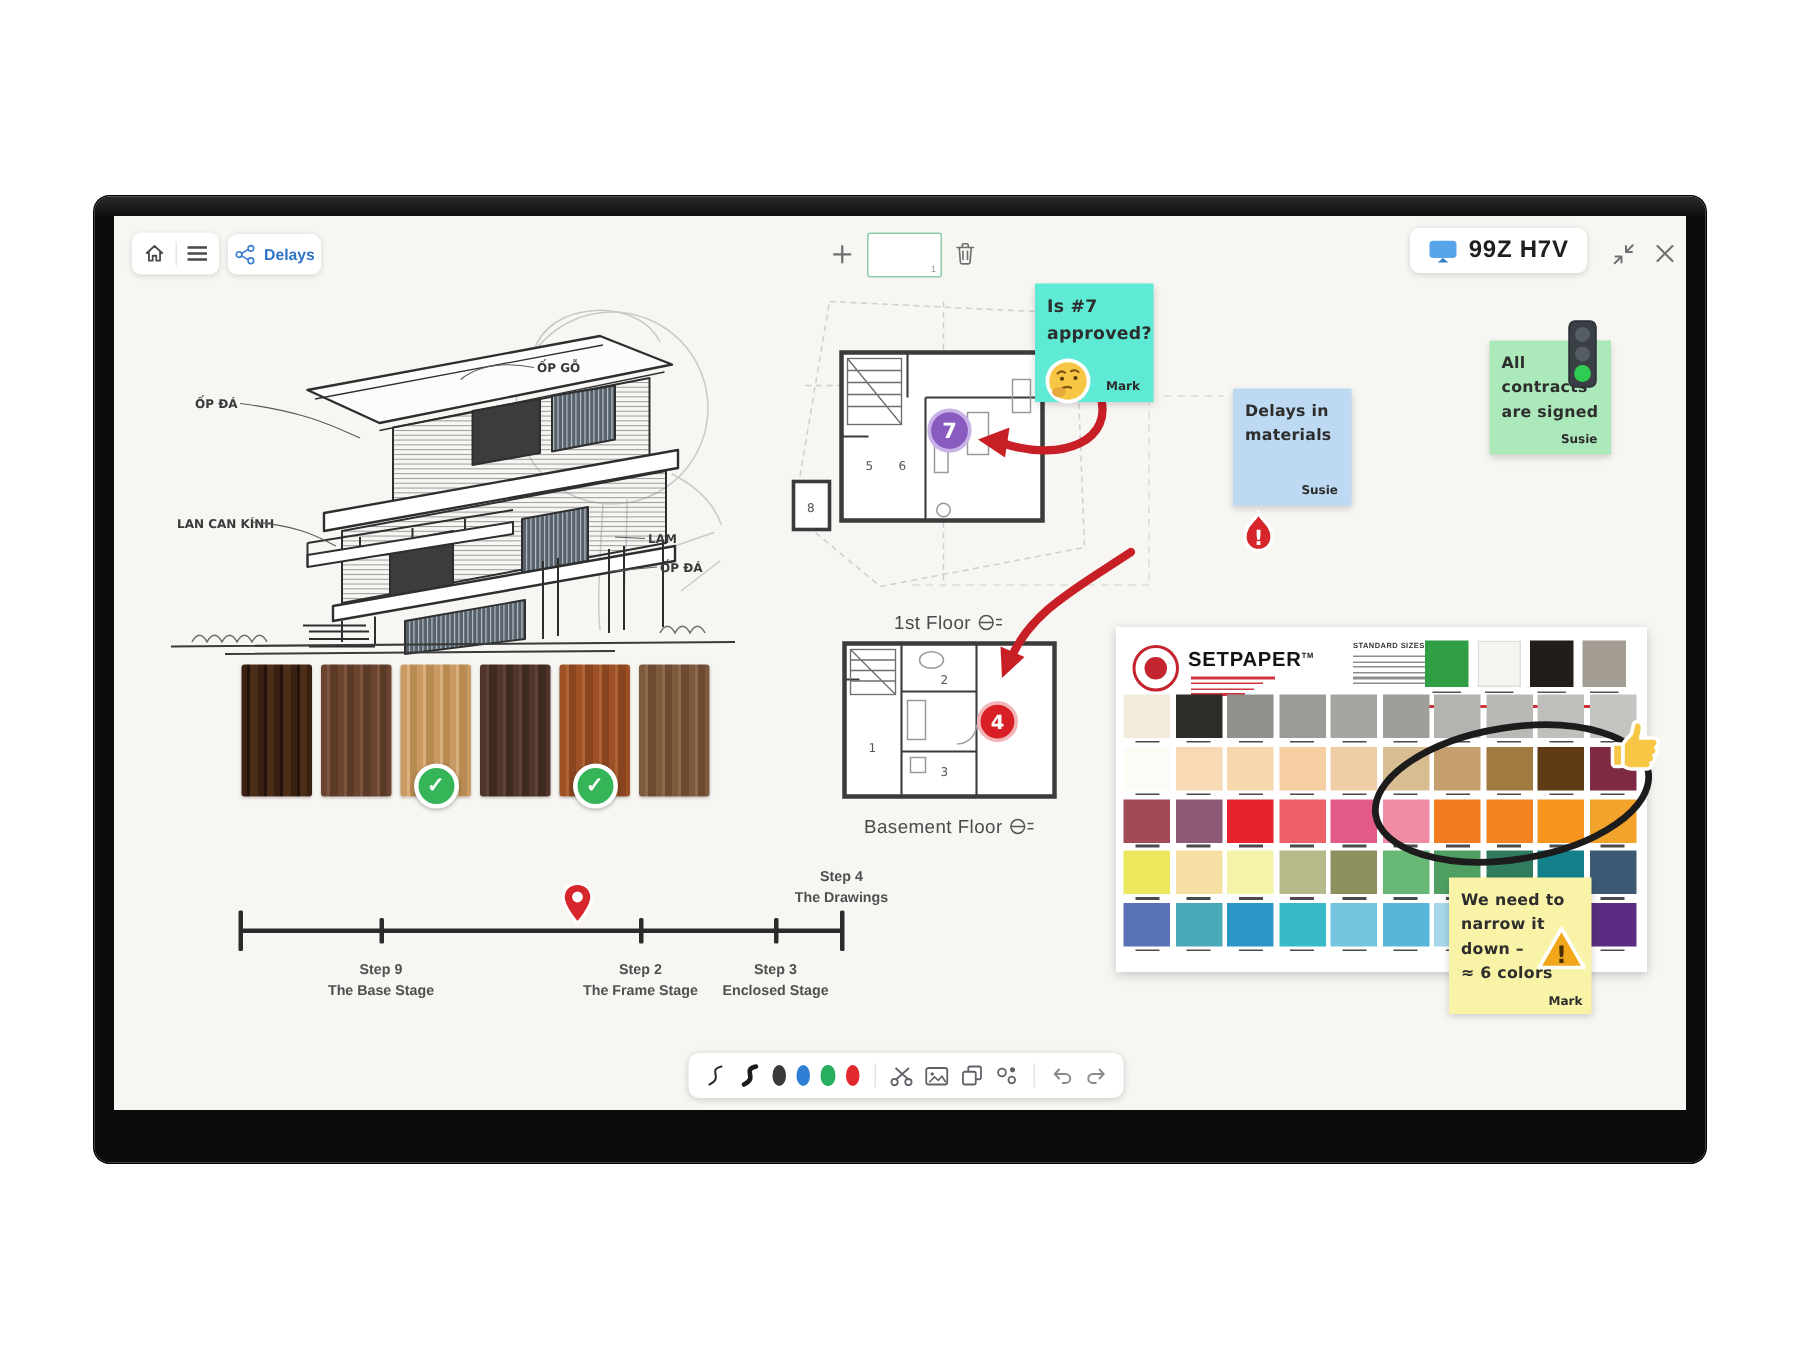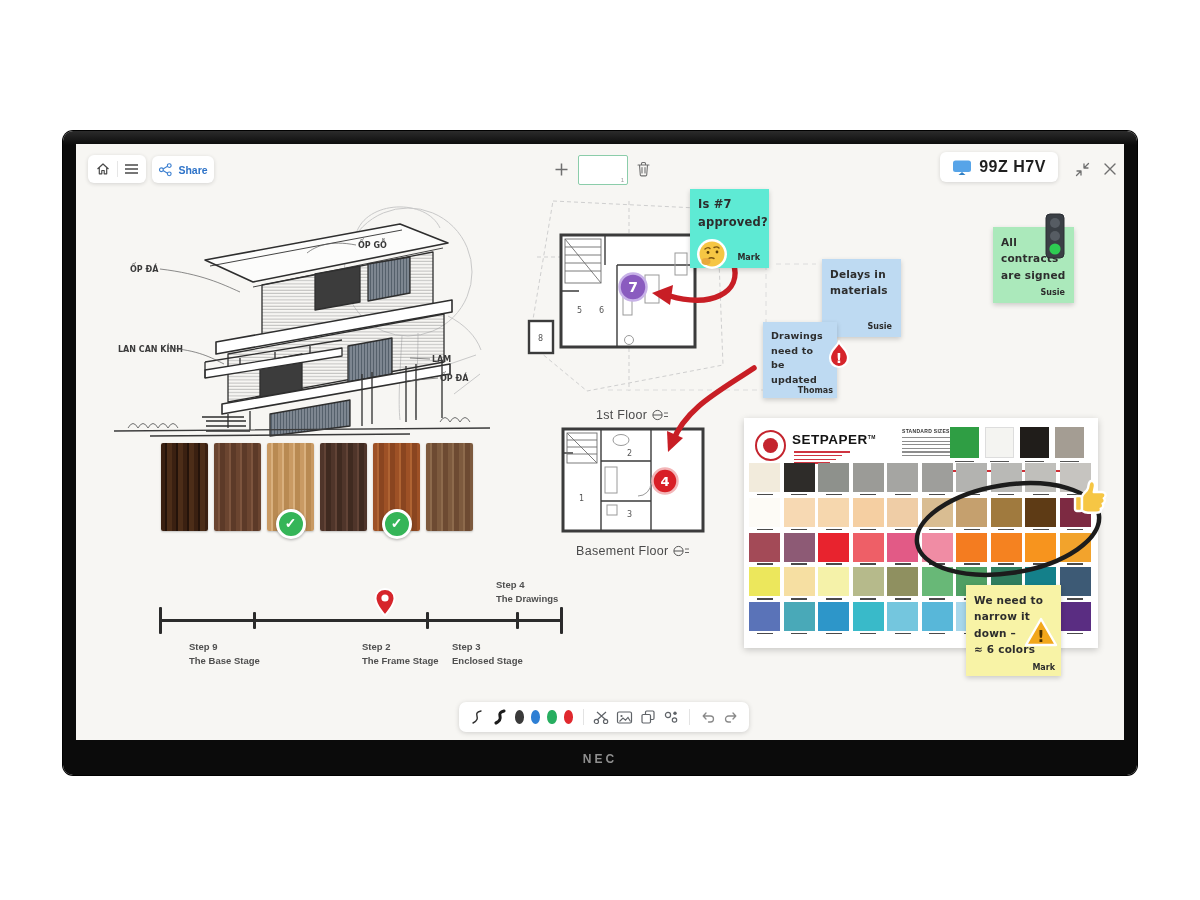--- a/index.html
+++ b/index.html
@@ -27,21 +27,21 @@
   .plan-label{position:absolute;display:flex;align-items:center;gap:5px;font-size:12.5px;color:#4a4a4a;letter-spacing:.3px;}
 
   
   .wood-row{position:absolute;left:85px;top:299px;display:flex;gap:6px;}
   .wood{width:47px;height:88px;border-radius:2px;position:relative;box-shadow:0 1px 2px rgba(0,0,0,.22);}
   .check{position:absolute;left:50%;bottom:-8px;transform:translateX(-50%);width:24px;height:24px;border-radius:50%;background:#35b558;border:3px solid #fff;color:#fff;font-weight:bold;font-size:14px;line-height:23px;text-align:center;box-shadow:0 1px 3px rgba(0,0,0,.3);}
 
   
   .tl-line{position:absolute;left:84px;top:475px;width:402px;height:3px;background:#2b2b2b;border-radius:2px;}
   .tick{position:absolute;background:#2b2b2b;border-radius:1px;}
-  .tl-label{position:absolute;width:130px;font-size:9.5px;color:#4f4f4f;line-height:1.5;font-weight:600;}
+  .tl-label{position:absolute;width:130px;text-align:center;font-size:9.5px;color:#4f4f4f;line-height:1.5;font-weight:600;}
 
   
   .note{position:absolute;padding:7px 7px 5px 8px;box-shadow:0 2px 5px rgba(0,0,0,.18);z-index:40;color:#2d2d2d;}
   .note-text{white-space:pre-line;font-weight:700;font-size:10.5px;line-height:1.55;letter-spacing:.2px;font-family:"DejaVu Sans",sans-serif;}
   .note-author{position:absolute;right:9px;bottom:6px;font-size:8px;font-weight:700;font-family:"DejaVu Sans",sans-serif;}
   .sticker{position:absolute;z-index:45;}
 
   
   .palette{position:absolute;left:668px;top:274px;width:354px;height:230px;background:#fff;box-shadow:0 2px 7px rgba(0,0,0,.2);z-index:10;}
   .plogo{position:absolute;left:11px;top:12px;width:27px;height:27px;border:2px solid #c4242e;border-radius:50%;display:flex;align-items:center;justify-content:center;}
@@ -502,26 +502,20 @@
         <path d="M12,21 q3,-2 6,-0.5" stroke="#7a5410" stroke-width="1.5" fill="none" stroke-linecap="round"></path>
         <ellipse cx="10" cy="23.5" rx="4.5" ry="3.4" fill="#e9a83c"></ellipse>
       </svg>
 
       <div class="note" style="left: 746px; top: 115px; width: 64px; height: 66px; background: rgb(190, 218, 242);">
         <div class="note-text">Delays in
 materials</div>
         <div class="note-author">Susie</div>
       </div>
 
-      <div class="note" style="left: 687px; top: 178px; width: 59px; height: 64px; background: rgb(190, 218, 242);">
-        <div class="note-text" style="font-size:9.5px;">Drawings
-need to be
-updated</div>
-        <div class="note-author" style="right:4px;bottom:3px;">Thomas</div>
-      </div>
       <svg class="sticker" style="left:748px;top:196px;" width="30" height="32" viewBox="0 0 30 32">
         <path d="M15,2 C12,8 6,10 6,18 a9,9 0 0 0 18,0 C24,10 18,8 15,2 Z" fill="#d6252b" stroke="#fff" stroke-width="2.2"></path>
         <text x="15" y="23" font-size="14" font-weight="bold" fill="#fff" text-anchor="middle" font-family="DejaVu Sans">!</text>
       </svg>
 
       <div class="note" style="left: 917px; top: 83px; width: 66px; height: 64px; background: rgb(171, 233, 187);">
         <div class="note-text">All
 contracts
 are signed</div>
         <div class="note-author">Susie</div>
@@ -566,21 +560,21 @@
         </span>
       </div>
 
       <div class="card share-btn" style="z-index:50;">
         <svg width="15" height="15" viewBox="0 0 16 16">
           <path d="M4.5,8 L11,4 M4.5,8.5 L11,12.5" stroke="#3b7fd0" stroke-width="1.1"></path>
           <circle cx="3.6" cy="8.2" r="2" fill="#fff" stroke="#3b7fd0" stroke-width="1.2"></circle>
           <circle cx="12" cy="3.8" r="2" fill="#fff" stroke="#3b7fd0" stroke-width="1.2"></circle>
           <circle cx="12" cy="12.6" r="2" fill="#fff" stroke="#3b7fd0" stroke-width="1.2"></circle>
         </svg>
-        <span>Share</span>
+        <span>Delays</span>
       </div>
 
       <span class="plus-btn" style="z-index:50;">
         <svg width="15" height="15" viewBox="0 0 15 15">
             <path d="M7.5,1.5 V13.5 M1.5,7.5 H13.5" stroke="#6f6f6f" stroke-width="1.5"></path>
           </svg>
       </span>
       <span class="page-thumb" style="z-index:50;">
         <span class="pnum">1</span>
       </span>
@@ -658,15 +652,14 @@
             </svg>
         </span>
         <span class="tbtn">
           <svg width="16" height="14" viewBox="0 0 16 14">
               <path d="M12.5,6 h-7 a3,3 0 0 0 0,6 h2 M10,3 L12.8,6 L10,9" stroke="#8a8a8a" stroke-width="1.3" fill="none" stroke-linecap="round" stroke-linejoin="round"></path>
             </svg>
         </span>
       </div>
 
     </div>
-    <div class="nec">NEC</div>
   </div>
 </div>
 
 </body></html>

